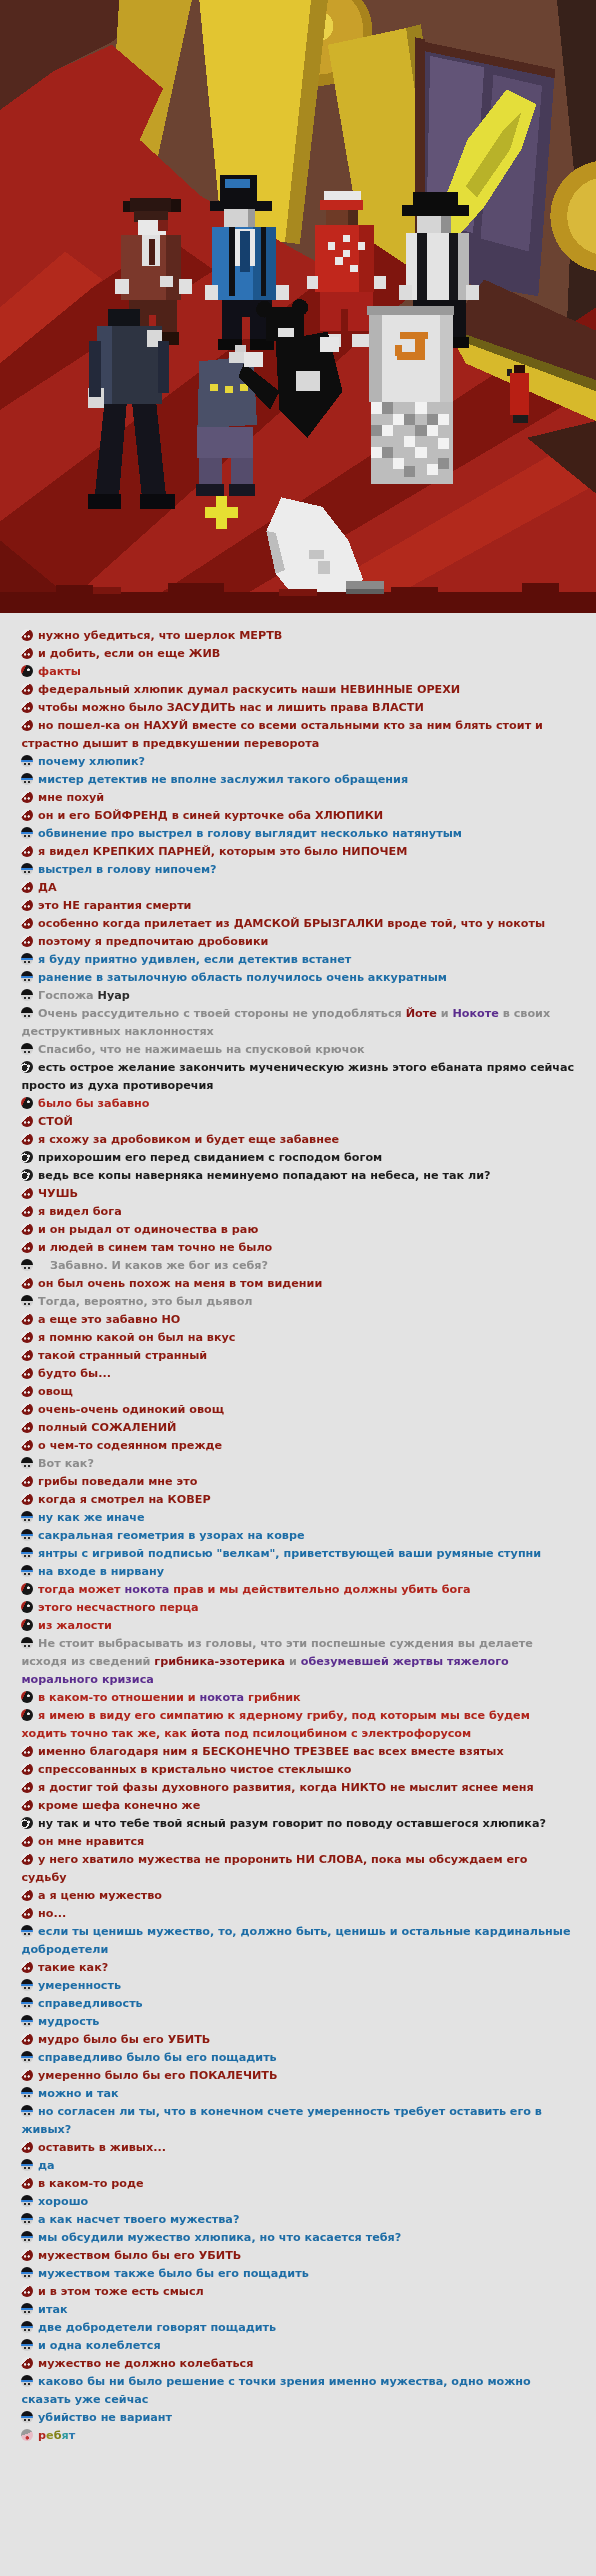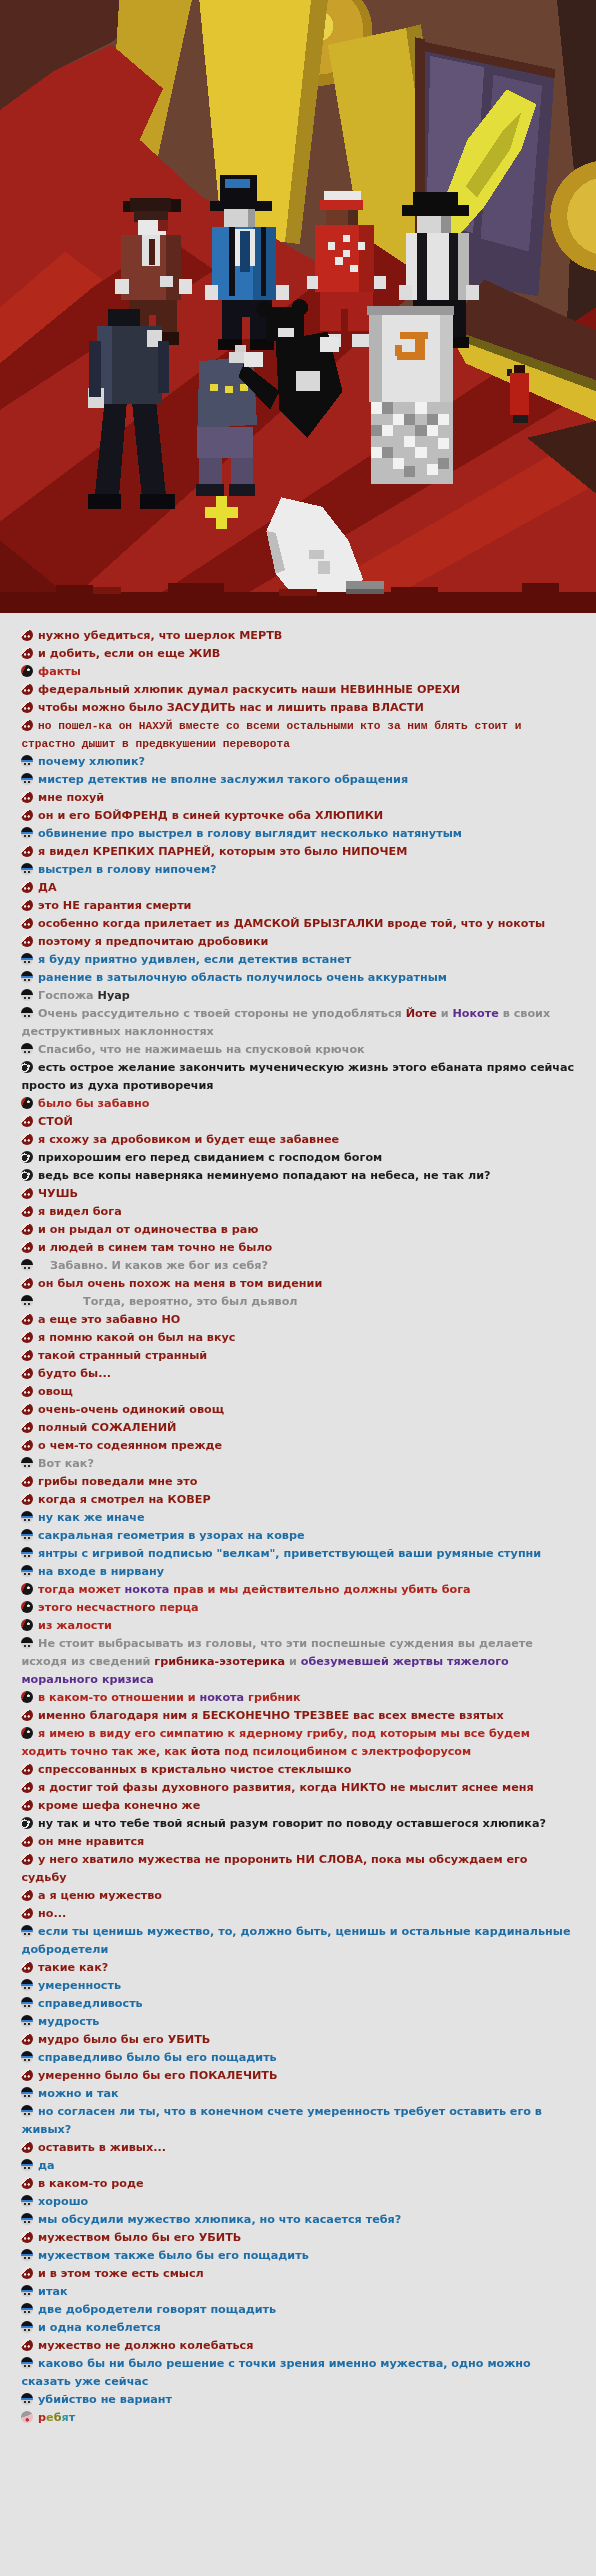--- a/index.html
+++ b/index.html
@@ -264,21 +264,21 @@
   </g>
 </svg>
 </div>
 
 <div id="chat">
     <div class="msg"><span class="av av-nokota"></span><span style="color: rgb(140, 25, 15);">нужно убедиться, что шерлок МЕРТВ</span></div>
     <div class="msg"><span class="av av-nokota"></span><span style="color: rgb(140, 25, 15);">и добить, если он еще ЖИВ</span></div>
     <div class="msg"><span class="av av-yota"></span><span style="color: rgb(176, 36, 27);">факты</span></div>
     <div class="msg"><span class="av av-nokota"></span><span style="color: rgb(140, 25, 15);">федеральный хлюпик думал раскусить наши НЕВИННЫЕ ОРЕХИ</span></div>
     <div class="msg"><span class="av av-nokota"></span><span style="color: rgb(140, 25, 15);">чтобы можно было ЗАСУДИТЬ нас и лишить права ВЛАСТИ</span></div>
-    <div class="msg"><span class="av av-nokota"></span><span style="color: rgb(140, 25, 15); font-family: Liberation Mono, monospace;">но пошел-ка он НАХУЙ вместе со всеми остальными кто за ним блять стоит и страстно дышит в предвкушении переворота</span></div>
+    <div class="msg"><span class="av av-nokota"></span><span style="color: rgb(140, 25, 15);">но пошел-ка он НАХУЙ вместе со всеми остальными кто за ним блять стоит и страстно дышит в предвкушении переворота</span></div>
     <div class="msg"><span class="av av-noir"></span><span style="color: rgb(29, 109, 166);">почему хлюпик?</span></div>
     <div class="msg"><span class="av av-noir"></span><span style="color: rgb(29, 109, 166);">мистер детектив не вполне заслужил такого обращения</span></div>
     <div class="msg"><span class="av av-nokota"></span><span style="color: rgb(140, 25, 15);">мне похуй</span></div>
     <div class="msg"><span class="av av-nokota"></span><span style="color: rgb(140, 25, 15);">он и его БОЙФРЕНД в синей курточке оба ХЛЮПИКИ</span></div>
     <div class="msg"><span class="av av-noir"></span><span style="color: rgb(29, 109, 166);">обвинение про выстрел в голову выглядит несколько натянутым</span></div>
     <div class="msg"><span class="av av-nokota"></span><span style="color: rgb(140, 25, 15);">я видел КРЕПКИХ ПАРНЕЙ, которым это было НИПОЧЕМ</span></div>
     <div class="msg"><span class="av av-noir"></span><span style="color: rgb(29, 109, 166);">выстрел в голову нипочем?</span></div>
     <div class="msg"><span class="av av-nokota"></span><span style="color: rgb(140, 25, 15);">ДА</span></div>
     <div class="msg"><span class="av av-nokota"></span><span style="color: rgb(140, 25, 15);">это НЕ гарантия смерти</span></div>
     <div class="msg"><span class="av av-nokota"></span><span style="color: rgb(140, 25, 15);">особенно когда прилетает из ДАМСКОЙ БРЫЗГАЛКИ вроде той, что у нокоты</span></div>
@@ -293,43 +293,43 @@
     <div class="msg"><span class="av av-nokota"></span><span style="color: rgb(140, 25, 15);">СТОЙ</span></div>
     <div class="msg"><span class="av av-nokota"></span><span style="color: rgb(140, 25, 15);">я схожу за дробовиком и будет еще забавнее</span></div>
     <div class="msg"><span class="av av-phi"></span><span style="color: rgb(27, 27, 27);">прихорошим его перед свиданием с господом богом</span></div>
     <div class="msg"><span class="av av-phi"></span><span style="color: rgb(27, 27, 27);">ведь все копы наверняка неминуемо попадают на небеса, не так ли?</span></div>
     <div class="msg"><span class="av av-nokota"></span><span style="color: rgb(140, 25, 15);">ЧУШЬ</span></div>
     <div class="msg"><span class="av av-nokota"></span><span style="color: rgb(140, 25, 15);">я видел бога</span></div>
     <div class="msg"><span class="av av-nokota"></span><span style="color: rgb(140, 25, 15);">и он рыдал от одиночества в раю</span></div>
     <div class="msg"><span class="av av-nokota"></span><span style="color: rgb(140, 25, 15);">и людей в синем там точно не было</span></div>
     <div class="msg"><span class="av av-chief"></span><span style="color: rgb(140, 140, 140); margin-left: 12px;">Забавно. И каков же бог из себя?</span></div>
     <div class="msg"><span class="av av-nokota"></span><span style="color: rgb(140, 25, 15);">он был очень похож на меня в том видении</span></div>
-    <div class="msg"><span class="av av-chief"></span><span style="color: rgb(140, 140, 140); margin-left: 45px;">Тогда, вероятно, это был дьявол</span></div>
+    <div class="msg"><span class="av av-chief"></span><span style="color: rgb(140, 140, 140);">Тогда, вероятно, это был дьявол</span></div>
     <div class="msg"><span class="av av-nokota"></span><span style="color: rgb(140, 25, 15);">а еще это забавно НО</span></div>
     <div class="msg"><span class="av av-nokota"></span><span style="color: rgb(140, 25, 15);">я помню какой он был на вкус</span></div>
     <div class="msg"><span class="av av-nokota"></span><span style="color: rgb(140, 25, 15);">такой странный странный</span></div>
     <div class="msg"><span class="av av-nokota"></span><span style="color: rgb(140, 25, 15);">будто бы...</span></div>
     <div class="msg"><span class="av av-nokota"></span><span style="color: rgb(140, 25, 15);">овощ</span></div>
     <div class="msg"><span class="av av-nokota"></span><span style="color: rgb(140, 25, 15);">очень-очень одинокий овощ</span></div>
     <div class="msg"><span class="av av-nokota"></span><span style="color: rgb(140, 25, 15);">полный СОЖАЛЕНИЙ</span></div>
     <div class="msg"><span class="av av-nokota"></span><span style="color: rgb(140, 25, 15);">о чем-то содеянном прежде</span></div>
     <div class="msg"><span class="av av-chief"></span><span style="color: rgb(140, 140, 140);">Вот как?</span></div>
     <div class="msg"><span class="av av-nokota"></span><span style="color: rgb(140, 25, 15);">грибы поведали мне это</span></div>
     <div class="msg"><span class="av av-nokota"></span><span style="color: rgb(140, 25, 15);">когда я смотрел на КОВЕР</span></div>
     <div class="msg"><span class="av av-noir"></span><span style="color: rgb(29, 109, 166);">ну как же иначе</span></div>
     <div class="msg"><span class="av av-noir"></span><span style="color: rgb(29, 109, 166);">сакральная геометрия в узорах на ковре</span></div>
     <div class="msg"><span class="av av-noir"></span><span style="color: rgb(29, 109, 166);">янтры с игривой подписью "велкам", приветствующей ваши румяные ступни</span></div>
     <div class="msg"><span class="av av-noir"></span><span style="color: rgb(29, 109, 166);">на входе в нирвану</span></div>
     <div class="msg"><span class="av av-yota"></span><span style="color: rgb(176, 36, 27);">тогда может </span><span style="color: rgb(91, 45, 142);">нокота</span><span style="color: rgb(176, 36, 27);"> прав и мы действительно должны убить бога</span></div>
     <div class="msg"><span class="av av-yota"></span><span style="color: rgb(176, 36, 27);">этого несчастного перца</span></div>
     <div class="msg"><span class="av av-yota"></span><span style="color: rgb(176, 36, 27);">из жалости</span></div>
     <div class="msg"><span class="av av-chief"></span><span style="color: rgb(140, 140, 140);">Не стоит выбрасывать из головы, что эти поспешные суждения вы делаете исходя из сведений </span><span style="color: rgb(134, 17, 17);">грибника-эзотерика</span><span style="color: rgb(140, 140, 140);"> и </span><span style="color: rgb(91, 45, 142);">обезумевшей жертвы тяжелого морального кризиса</span></div>
     <div class="msg"><span class="av av-yota"></span><span style="color: rgb(176, 36, 27);">в каком-то отношении и </span><span style="color: rgb(91, 45, 142);">нокота</span><span style="color: rgb(176, 36, 27);"> грибник</span></div>
+    <div class="msg"><span class="av av-yota"></span><span style="color: rgb(176, 36, 27);">я имею в виду его симпатию к ядерному грибу, под которым мы все будем ходить точно так же, как </span><span style="color: rgb(134, 17, 17);">йота</span><span style="color: rgb(176, 36, 27);"> под псилоцибином с электрофорусом</span></div>
     <div class="msg"><span class="av av-nokota"></span><span style="color: rgb(140, 25, 15);">именно благодаря ним я БЕСКОНЕЧНО ТРЕЗВЕЕ вас всех вместе взятых</span></div>
-    <div class="msg"><span class="av av-yota"></span><span style="color: rgb(176, 36, 27);">я имею в виду его симпатию к ядерному грибу, под которым мы все будем ходить точно так же, как </span><span style="color: rgb(134, 17, 17);">йота</span><span style="color: rgb(176, 36, 27);"> под псилоцибином с электрофорусом</span></div>
     <div class="msg"><span class="av av-nokota"></span><span style="color: rgb(140, 25, 15);">спрессованных в кристально чистое стеклышко</span></div>
     <div class="msg"><span class="av av-nokota"></span><span style="color: rgb(140, 25, 15);">я достиг той фазы духовного развития, когда НИКТО не мыслит яснее меня</span></div>
     <div class="msg"><span class="av av-nokota"></span><span style="color: rgb(140, 25, 15);">кроме шефа конечно же</span></div>
     <div class="msg"><span class="av av-phi"></span><span style="color: rgb(27, 27, 27);">ну так и что тебе твой ясный разум говорит по поводу оставшегося хлюпика?</span></div>
     <div class="msg"><span class="av av-nokota"></span><span style="color: rgb(140, 25, 15);">он мне нравится</span></div>
     <div class="msg"><span class="av av-nokota"></span><span style="color: rgb(140, 25, 15);">у него хватило мужества не проронить НИ СЛОВА, пока мы обсуждаем его судьбу</span></div>
     <div class="msg"><span class="av av-nokota"></span><span style="color: rgb(140, 25, 15);">а я ценю мужество</span></div>
     <div class="msg"><span class="av av-nokota"></span><span style="color: rgb(140, 25, 15);">но...</span></div>
     <div class="msg"><span class="av av-noir"></span><span style="color: rgb(29, 109, 166);">если ты ценишь мужество, то, должно быть, ценишь и остальные кардинальные добродетели</span></div>
     <div class="msg"><span class="av av-nokota"></span><span style="color: rgb(140, 25, 15);">такие как?</span></div>
@@ -338,20 +338,21 @@
     <div class="msg"><span class="av av-noir"></span><span style="color: rgb(29, 109, 166);">мудрость</span></div>
     <div class="msg"><span class="av av-nokota"></span><span style="color: rgb(140, 25, 15);">мудро было бы его УБИТЬ</span></div>
     <div class="msg"><span class="av av-noir"></span><span style="color: rgb(29, 109, 166);">справедливо было бы его пощадить</span></div>
     <div class="msg"><span class="av av-nokota"></span><span style="color: rgb(140, 25, 15);">умеренно было бы его ПОКАЛЕЧИТЬ</span></div>
     <div class="msg"><span class="av av-noir"></span><span style="color: rgb(29, 109, 166);">можно и так</span></div>
     <div class="msg"><span class="av av-noir"></span><span style="color: rgb(29, 109, 166);">но согласен ли ты, что в конечном счете умеренность требует оставить его в живых?</span></div>
     <div class="msg"><span class="av av-nokota"></span><span style="color: rgb(140, 25, 15);">оставить в живых...</span></div>
     <div class="msg"><span class="av av-noir"></span><span style="color: rgb(29, 109, 166);">да</span></div>
     <div class="msg"><span class="av av-nokota"></span><span style="color: rgb(140, 25, 15);">в каком-то роде</span></div>
     <div class="msg"><span class="av av-noir"></span><span style="color: rgb(29, 109, 166);">хорошо</span></div>
+    <div class="msg"><span class="av av-noir"></span><span style="color: rgb(29, 109, 166);">а как насчет твоего мужества?</span></div>
     <div class="msg"><span class="av av-noir"></span><span style="color: rgb(29, 109, 166);">мы обсудили мужество хлюпика, но что касается тебя?</span></div>
     <div class="msg"><span class="av av-nokota"></span><span style="color: rgb(140, 25, 15);">мужеством было бы его УБИТЬ</span></div>
     <div class="msg"><span class="av av-noir"></span><span style="color: rgb(29, 109, 166);">мужеством также было бы его пощадить</span></div>
     <div class="msg"><span class="av av-nokota"></span><span style="color: rgb(140, 25, 15);">и в этом тоже есть смысл</span></div>
     <div class="msg"><span class="av av-noir"></span><span style="color: rgb(29, 109, 166);">итак</span></div>
     <div class="msg"><span class="av av-noir"></span><span style="color: rgb(29, 109, 166);">две добродетели говорят пощадить</span></div>
     <div class="msg"><span class="av av-noir"></span><span style="color: rgb(29, 109, 166);">и одна колеблется</span></div>
     <div class="msg"><span class="av av-nokota"></span><span style="color: rgb(140, 25, 15);">мужество не должно колебаться</span></div>
     <div class="msg"><span class="av av-noir"></span><span style="color: rgb(29, 109, 166);">каково бы ни было решение с точки зрения именно мужества, одно можно сказать уже сейчас</span></div>
     <div class="msg"><span class="av av-noir"></span><span style="color: rgb(29, 109, 166);">убийство не вариант</span></div>

